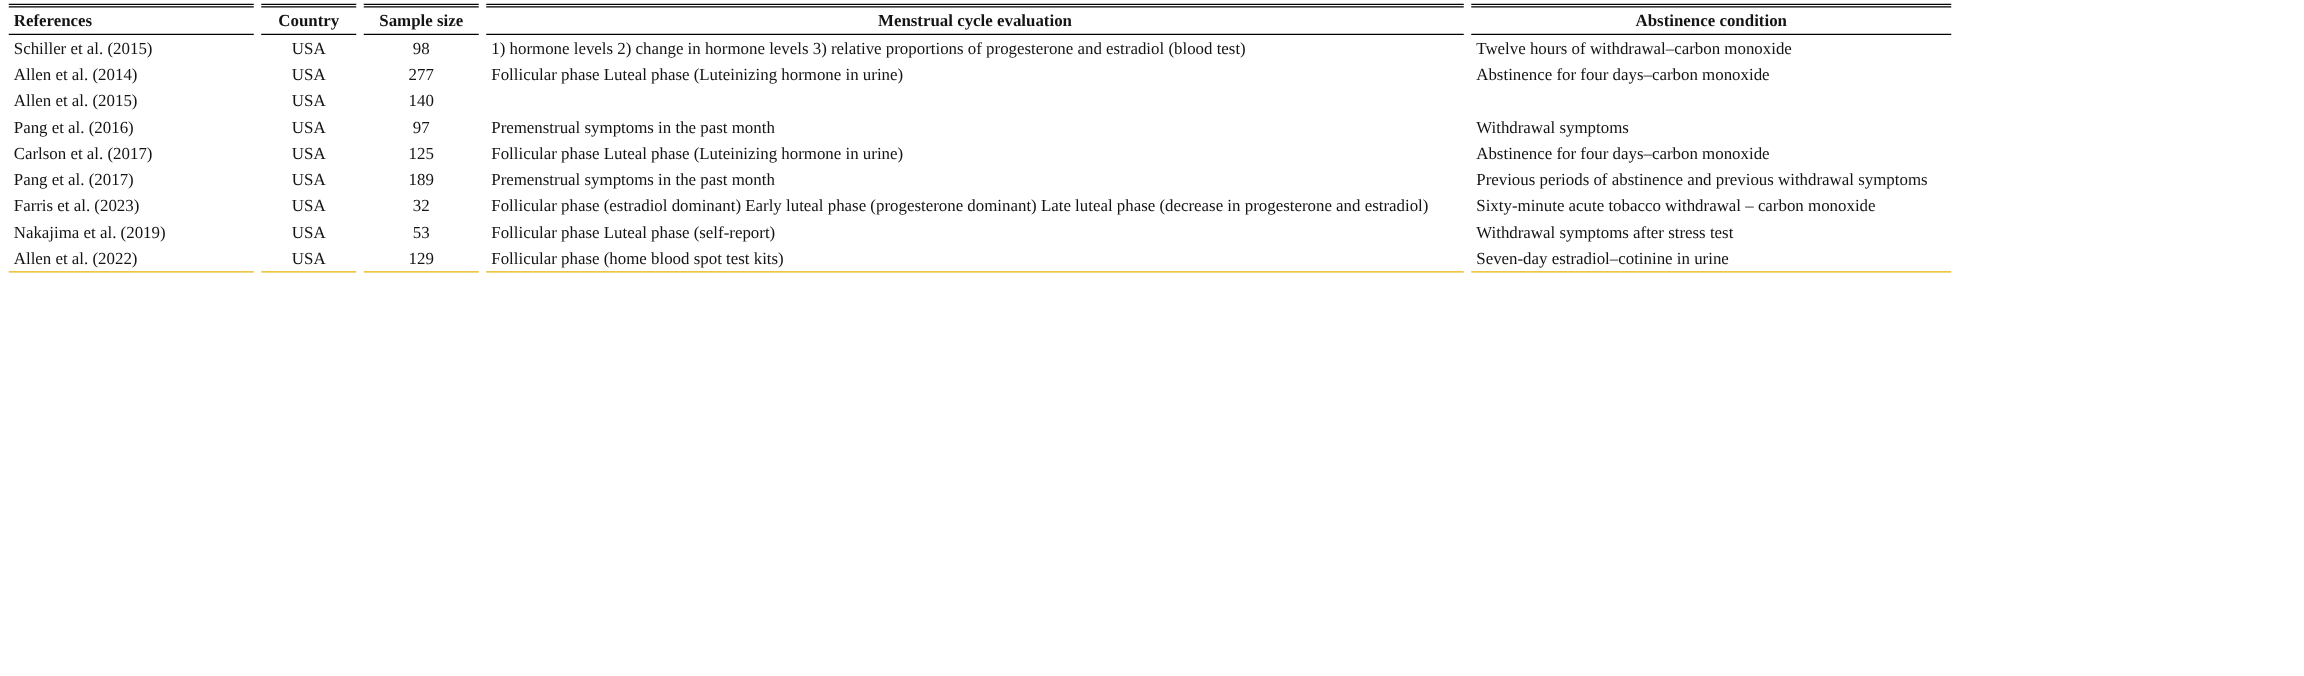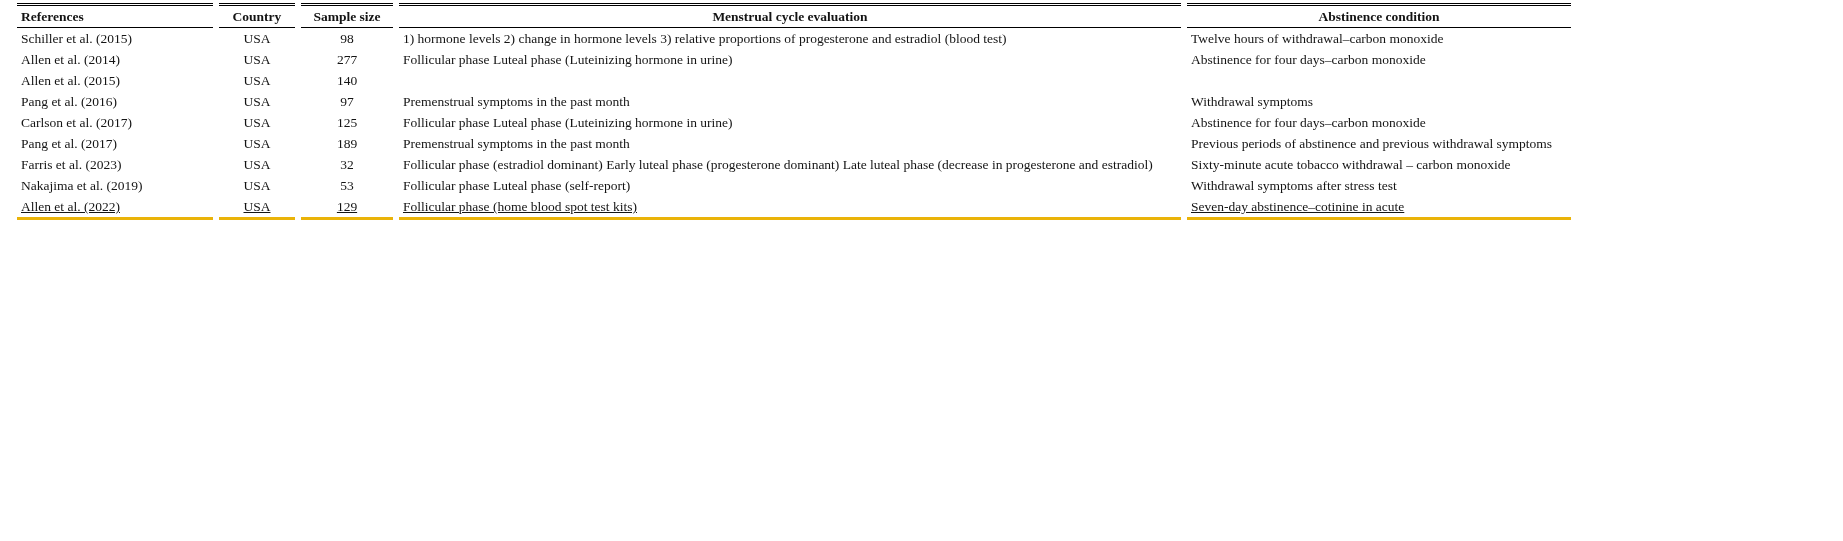--- a/index.html
+++ b/index.html
@@ -13,41 +13,40 @@
     width: 1843px;
     height: 541px;
     background: #ffffff;
     font-family: "Liberation Serif", "DejaVu Serif", serif;
     color: #141414;
     overflow: hidden;
   }
   table.study-table {
     border-collapse: separate;
     border-spacing: 6px 0;
-    margin: 3px 0 0 11px;
+    margin: 3px 0 0 1px;
     font-size: 13.5px;
     table-layout: fixed;
   }
   th, td {
     padding: 3px 4px 2px 4px;
     height: 21px;
     vertical-align: top;
     white-space: nowrap;
     overflow: visible;
     line-height: 16px;
   }
   thead th {
     border-top: 3px double #000000;
     border-bottom: 1px solid #000000;
     font-weight: bold;
     height: 23px;
   }
   tbody tr:last-child td {
-    border-bottom: 3px solid #eab308;
-    text-decoration: underline;
+    border-bottom: 1px solid #eab308;
   }
   
   th:nth-child(1), td:nth-child(1) { width: 196px; }
   th:nth-child(2), td:nth-child(2) { width: 76px;  }
   th:nth-child(3), td:nth-child(3) { width: 92px;  }
   th:nth-child(4), td:nth-child(4) { width: 782px; }
   th:nth-child(5), td:nth-child(5) { width: 384px; }
   .al { text-align: left; }
   .ac { text-align: center; }
 </style>
@@ -120,17 +119,17 @@
           <td class="ac">USA</td>
           <td class="ac">53</td>
           <td class="al">Follicular phase Luteal phase (self-report)</td>
           <td class="al">Withdrawal symptoms after stress test</td>
         </tr>
         <tr>
           <td class="al">Allen et al. (2022)</td>
           <td class="ac">USA</td>
           <td class="ac">129</td>
           <td class="al">Follicular phase (home blood spot test kits)</td>
-          <td class="al">Seven-day abstinence–cotinine in acute</td>
+          <td class="al">Seven-day estradiol–cotinine in urine</td>
         </tr>
       </tbody>
   </table>
 </div>
 
 </body></html>

